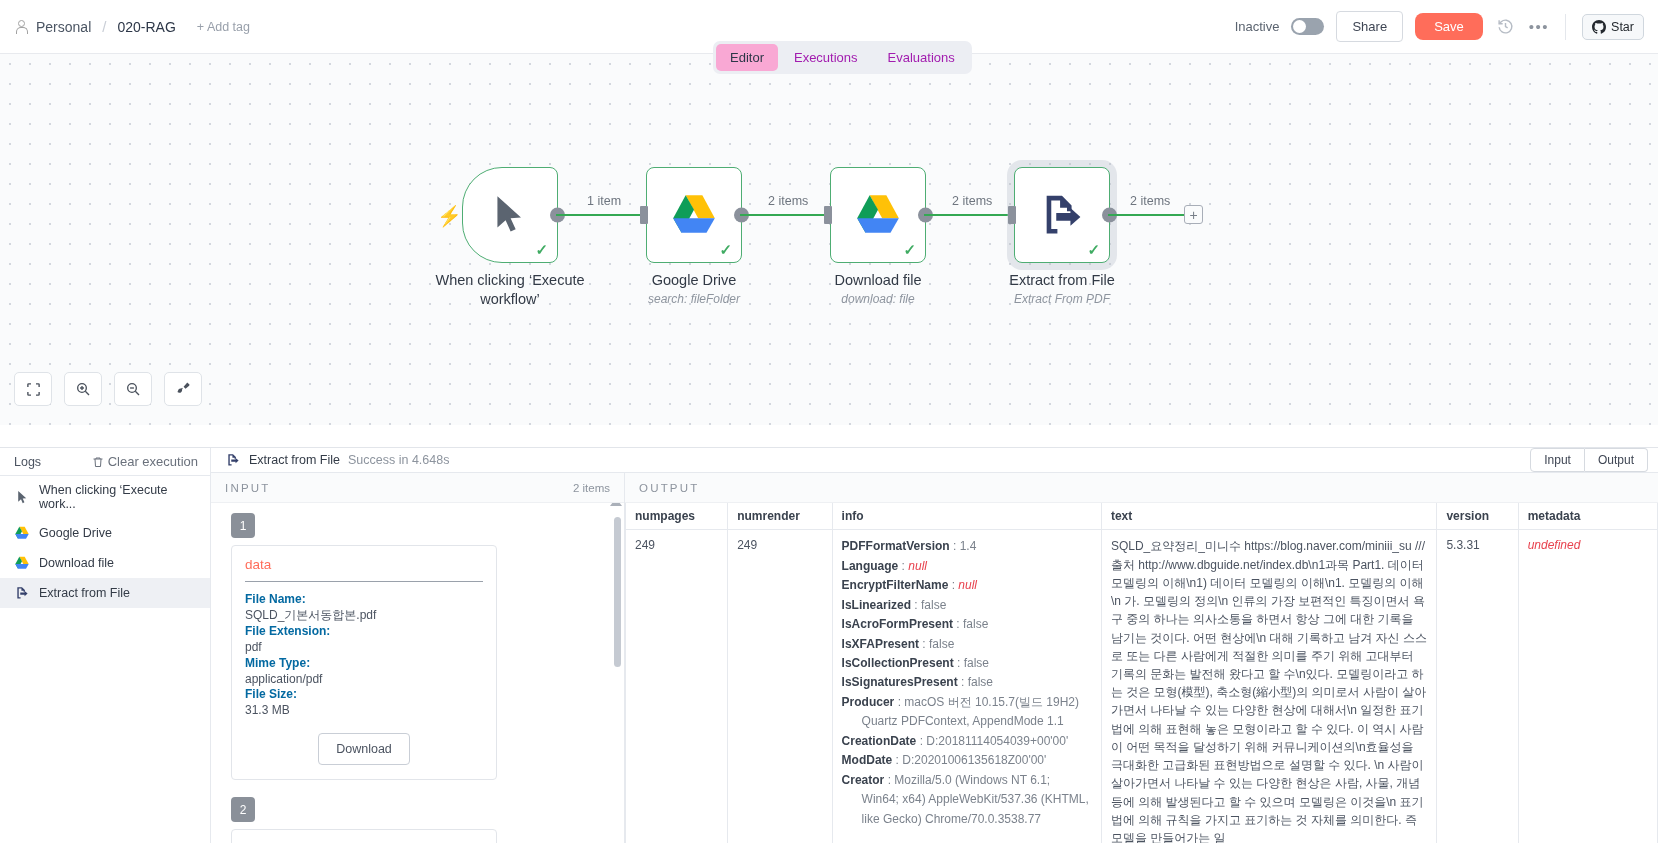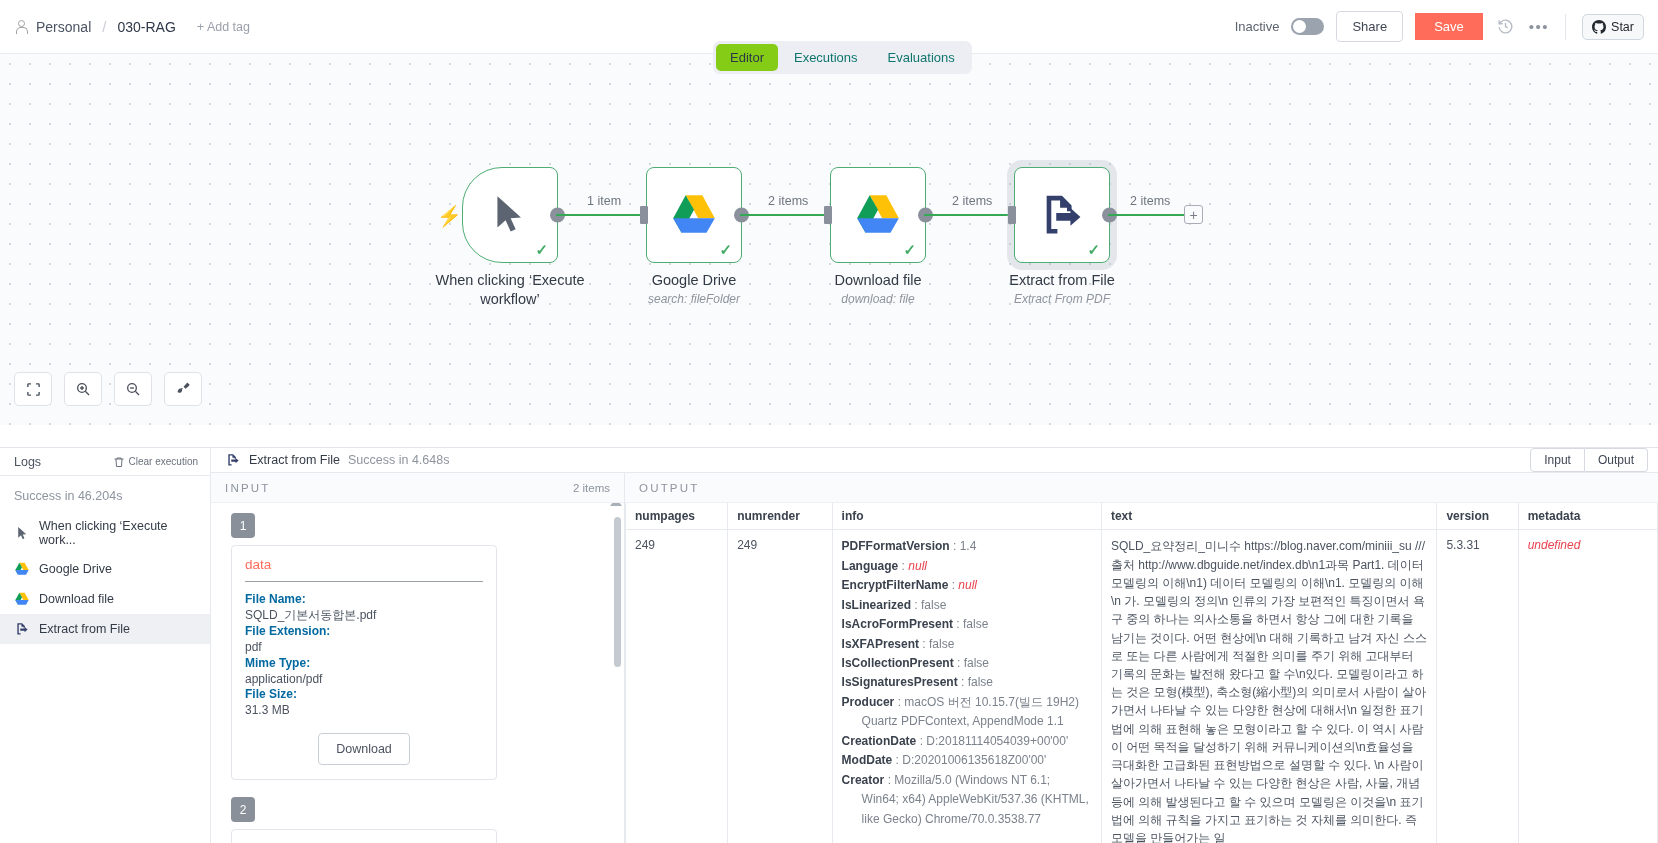--- a/index.html
+++ b/index.html
@@ -33,41 +33,41 @@
     position: relative; cursor: pointer;
   }
   .toggle .knob { position: absolute; top: 2px; left: 2px; width: 13px; height: 13px; background: #fff; border-radius: 50%; }
   .btn-share {
     font-size: 13px; color: #3f4654; background: #fff;
     border: 1px solid #d6dae0; border-radius: 4px;
     padding: 7px 15px; cursor: pointer;
   }
   .btn-save {
     font-size: 13px; color: #fff; background: #ff6d5a;
-    border: none; border-radius: 0; padding: 6px 19px;
+    border: none; border-radius: 8px; padding: 6px 19px;
     cursor: pointer; font-weight: 400;
   }
   .icon-btn { width: 22px; height: 22px; display: flex; align-items: center; justify-content: center; cursor: pointer; color: #b6bcc5; }
   .dots { letter-spacing: 1.5px; font-size: 15px; color: #8d949e; cursor: pointer; }
   .tb-divider { width: 1px; height: 26px; background: #e4e7ec; margin: 0 4px; }
   .btn-star {
     display: flex; align-items: center; gap: 5px;
     font-size: 12.5px; color: #24292f; background: #f6f8fa;
     border: 1px solid #d0d7de; border-radius: 5px; padding: 5px 9px;
     cursor: pointer;
   }
 
   
   .tabstrip {
     position: absolute; top: 41px; left: 713px;
     background: #eceef3; border-radius: 7px; padding: 3px;
     display: flex; gap: 2px; z-index: 31;
   }
-  .tab { font-size: 13px; color: #0f766e; padding: 6px 14px; border-radius: 5px; cursor: pointer; }
-  .tab.active { background: #84cc16; color: #2d3748; }
+  .tab { font-size: 13px; color: #a21caf; padding: 6px 14px; border-radius: 5px; cursor: pointer; }
+  .tab.active { background: #f9a8d4; color: #2d3748; }
 
   
   .canvas {
     position: absolute; top: 54px; left: 0; width: 1658px; height: 371px;
     background-color: #fafbfc;
     background-image: radial-gradient(#d3d7de 1px, transparent 1px);
     background-size: 20px 20px;
     overflow: hidden;
   }
 
@@ -131,21 +131,21 @@
     position: absolute; top: 447px; left: 0; width: 1658px; height: 422px;
     background: #fff; border-top: 1px solid #e2e5ea;
     display: flex;
   }
   .logs-col { width: 211px; border-right: 1px solid #e6e9ee; display: flex; flex-direction: column; }
   .logs-head {
     height: 28px; display: flex; align-items: center; justify-content: space-between;
     padding: 0 12px 0 14px; font-size: 12.5px; color: #4b5360;
     border-bottom: 1px solid #e6e9ee;
   }
-  .clear-exec { display: flex; align-items: center; gap: 4px; color: #6a717c; font-size: 10px; cursor: pointer; }
+  .clear-exec { display: flex; align-items: center; gap: 4px; color: #6a717c; font-size: 13px; cursor: pointer; }
   .logs-status { font-size: 12.5px; color: #8d949e; padding: 13px 14px 9px; }
   .log-item {
     display: flex; align-items: center; gap: 9px;
     padding: 7px 14px; font-size: 12.5px; color: #333b47; cursor: pointer;
   }
   .log-item.sel { background: #eef0f4; }
   .log-ico { width: 16px; height: 16px; flex: 0 0 16px; display: flex; align-items: center; justify-content: center; }
 
   .io-col { flex: 1; display: flex; flex-direction: column; min-width: 0; }
   .io-head {
@@ -228,21 +228,21 @@
   .textcell { color: #4b5360; font-size: 12px; line-height: 1.52; word-break: break-all; }
 </style>
 </head>
 <body>
 
 <div class="topbar">
   <div class="tb-left">
     <span class="person-icon"></span>
     <span class="crumb">Personal</span>
     <span class="crumb-sep">/</span>
-    <span class="crumb-name">030-RAG</span>
+    <span class="crumb-name">020-RAG</span>
     <span class="add-tag">+ Add tag</span>
   </div>
   <div class="tb-right">
     <span class="inactive-label">Inactive</span>
     <div class="toggle">
         <div class="knob"></div>
       </div>
     <button class="btn-share">Share</button>
     <button class="btn-save">Save</button>
     <span class="icon-btn">
@@ -377,21 +377,20 @@
   <div class="logs-col">
     <div class="logs-head">
       <span>Logs</span>
       <span class="clear-exec">
         <svg width="12" height="12" viewBox="0 0 24 24" fill="none" stroke="currentColor" stroke-width="2">
           <path d="M3 6h18M8 6V4h8v2M6 6l1 15h10l1-15"></path>
         </svg>
         <span>Clear execution</span>
       </span>
     </div>
-    <div class="logs-status">Success in 46.204s</div>
 
     <div class="log-item">
       <span class="log-ico">
         <svg width="13" height="15" viewBox="0 0 24 28" fill="#5b6470">
             <path d="M4 2 L4 22 L9.2 17.3 L12.4 24.5 L15.6 23 L12.4 16 L19 15.6 Z"></path>
           </svg>
       </span>
       <span>When clicking ‘Execute work...</span>
     </div>
     <div class="log-item">

